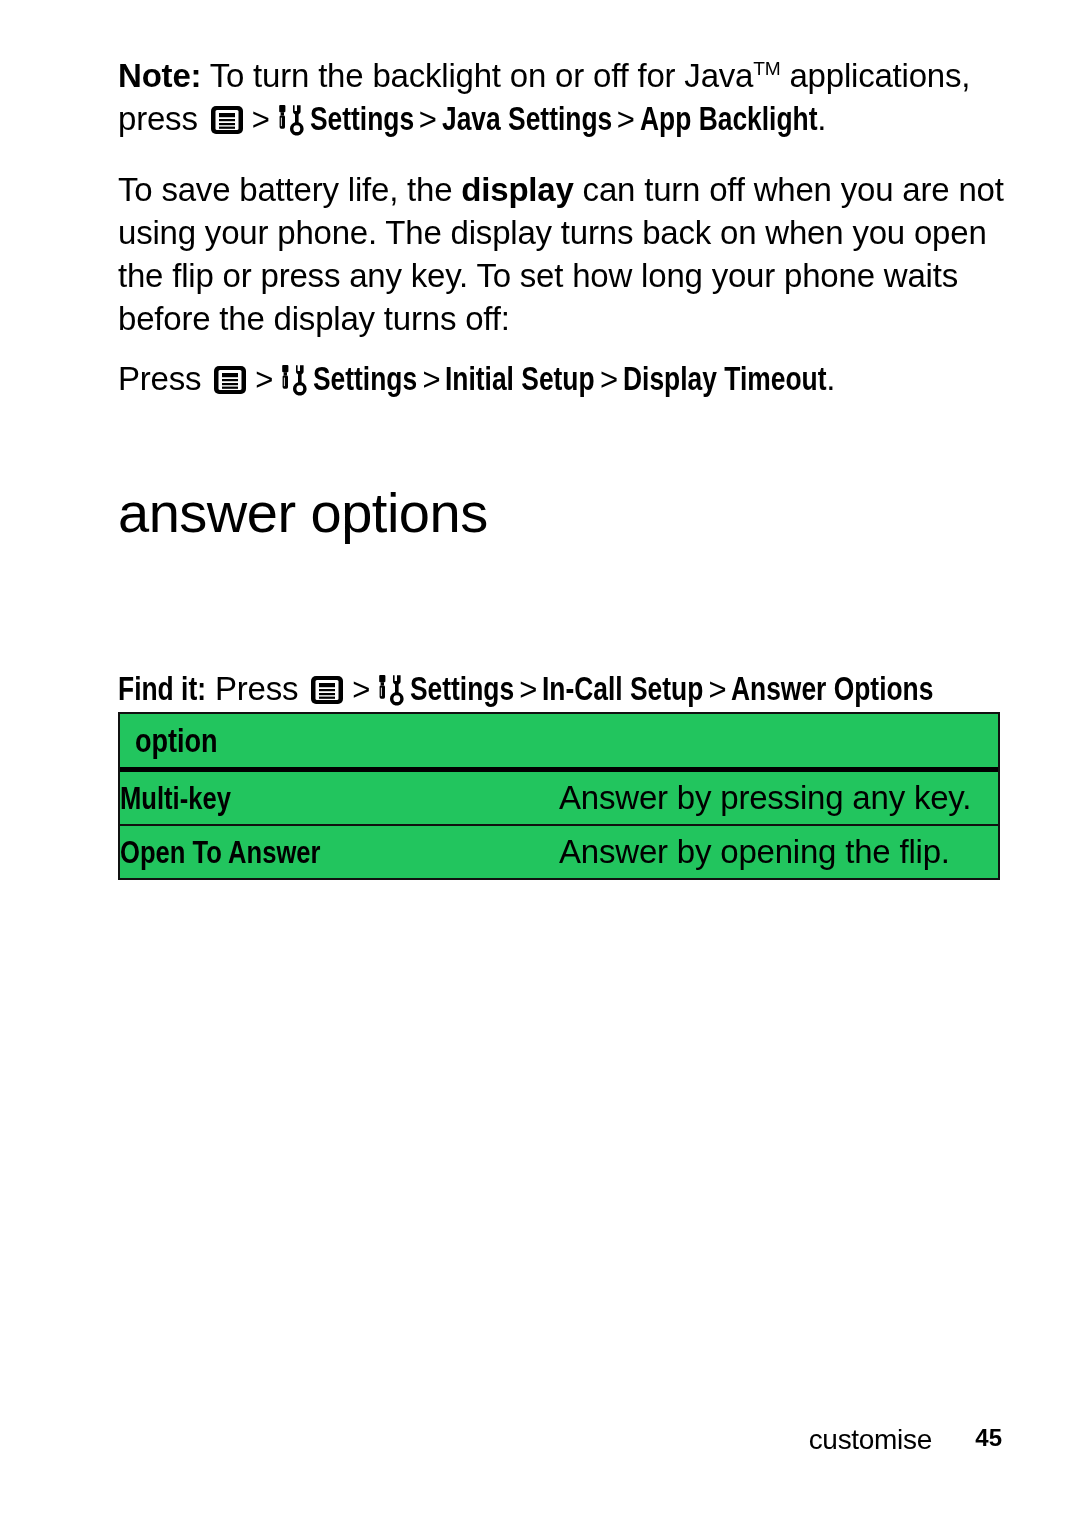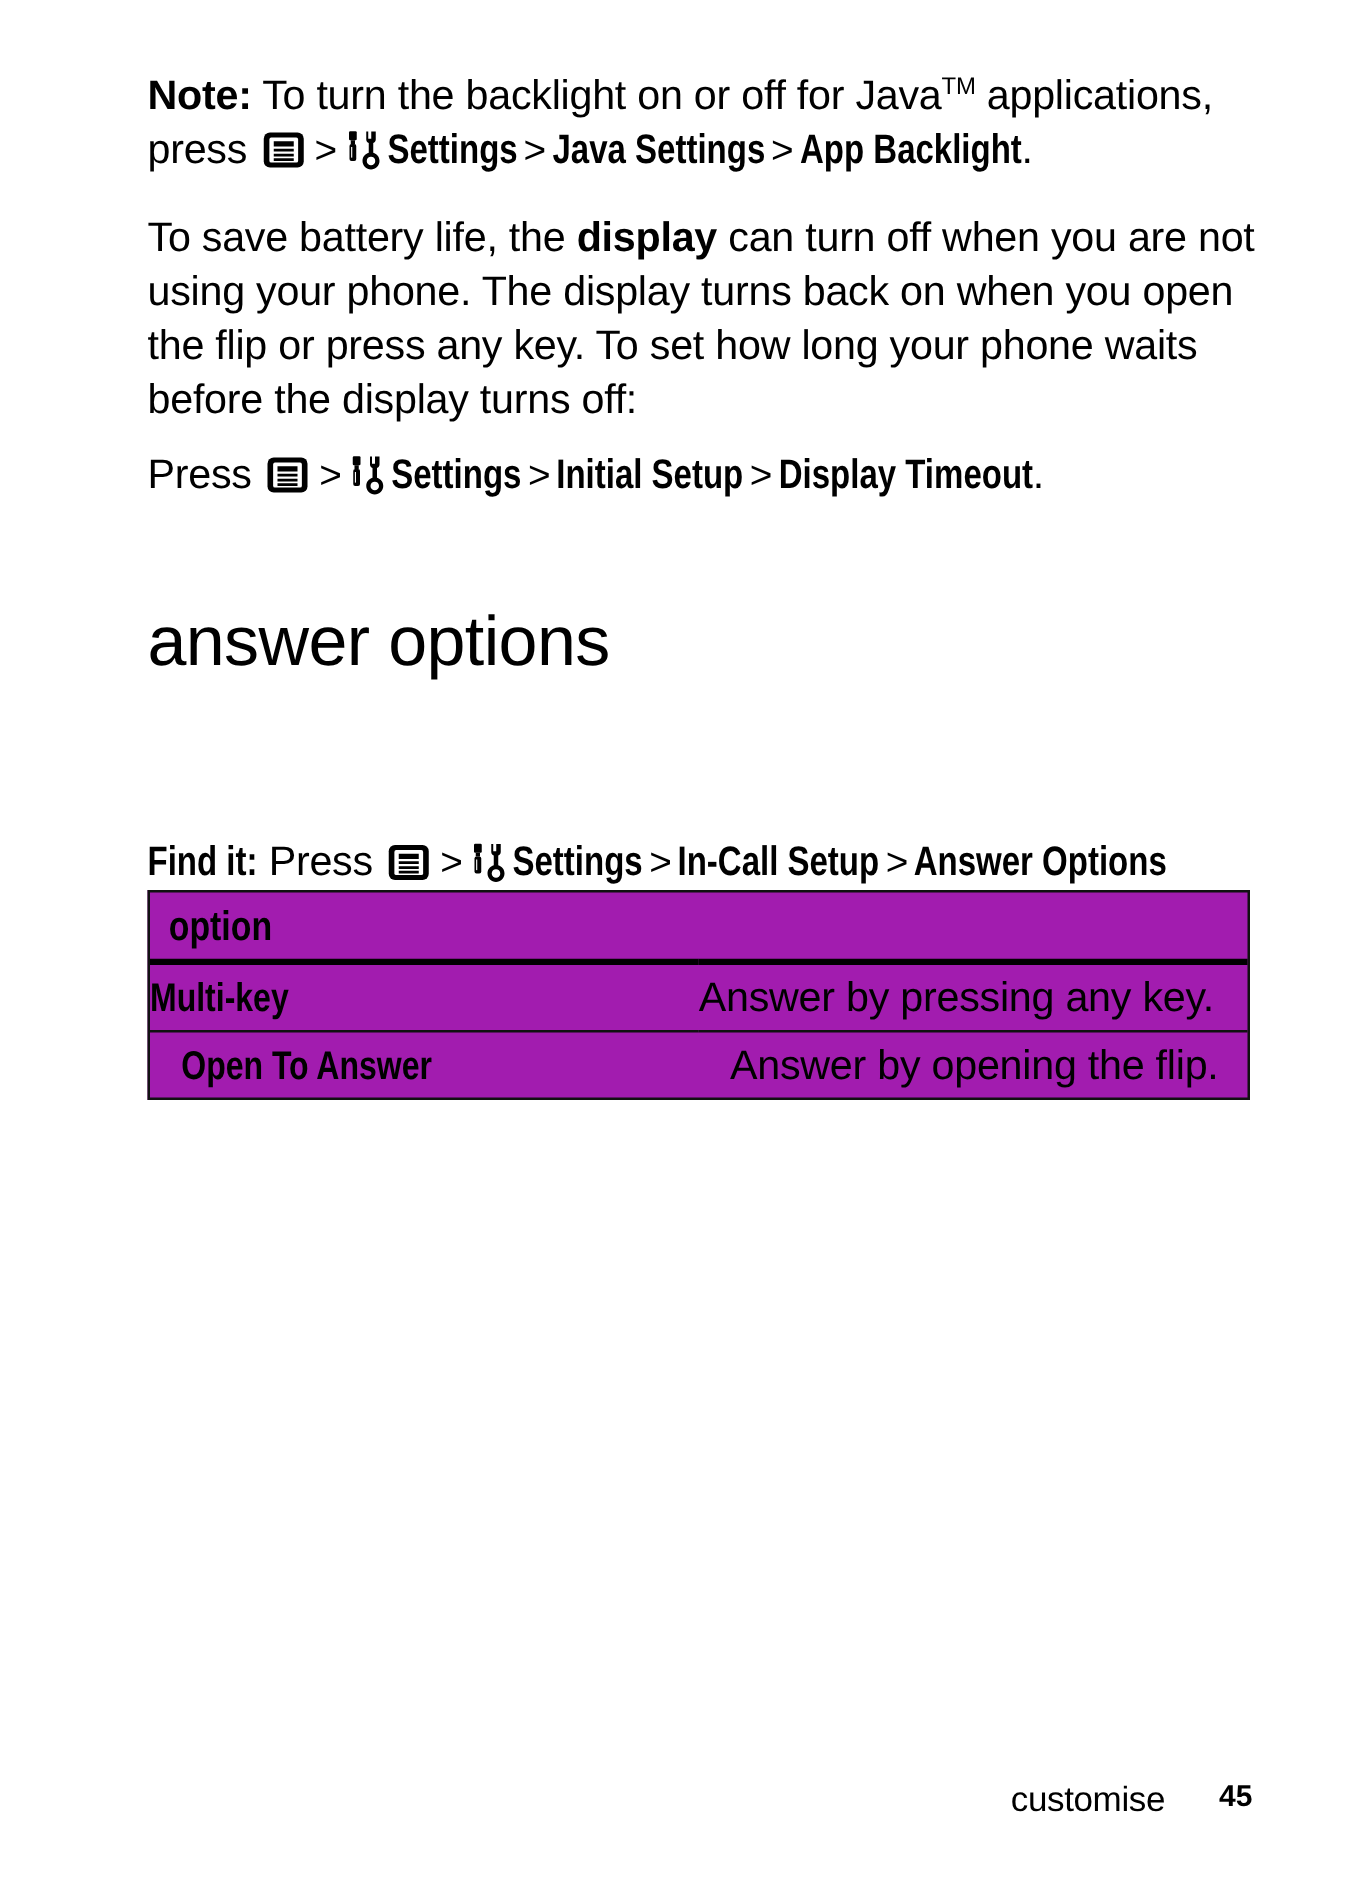--- a/index.html
+++ b/index.html
@@ -101,21 +101,21 @@
 
   
   .opt-table {
     position: absolute;
     left: 118px;
     top: 712px;
     width: 882px;
     border: 2px solid #111;
     border-collapse: collapse;
     box-sizing: border-box;
-    background: #a21caf;
+    background: #22c55e;
   }
   .opt-table table {
     border-collapse: collapse;
     width: 100%;
     table-layout: fixed;
   }
   .opt-table th, .opt-table td {
     text-align: left;
     vertical-align: middle;
     padding: 0;
@@ -131,21 +131,21 @@
     font-size: 33px;
     display: inline-block;
     transform: scaleX(0.82);
     transform-origin: left center;
   }
   .row-data td {
     height: 52px;
     border-bottom: 2px solid #111;
     margin-left: 48px;
   }
-  .row-data:last-child td { border-bottom: none; padding-left: 25px; }
+  .row-data:last-child td { border-bottom: none; }
   .col-opt { width: 272px; padding-left: 15px; }
   .col-desc { padding-left: 0px; }
 
   .opt-name {
     font-family: "Liberation Sans", sans-serif;
     font-weight: bold;
     font-size: 32px;
     display: inline-block;
     transform: scaleX(0.80);
     transform-origin: left center;

